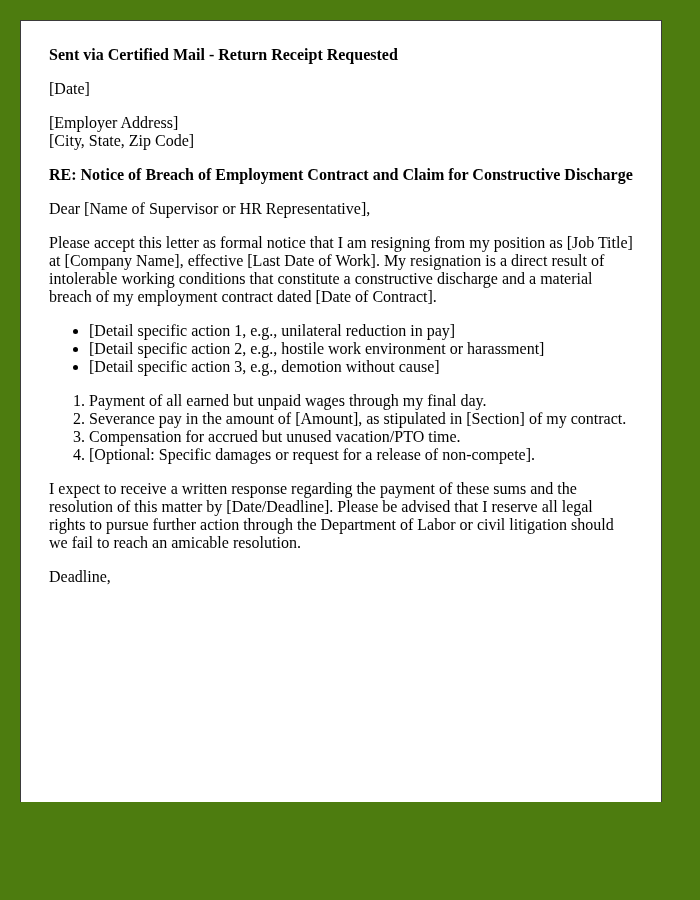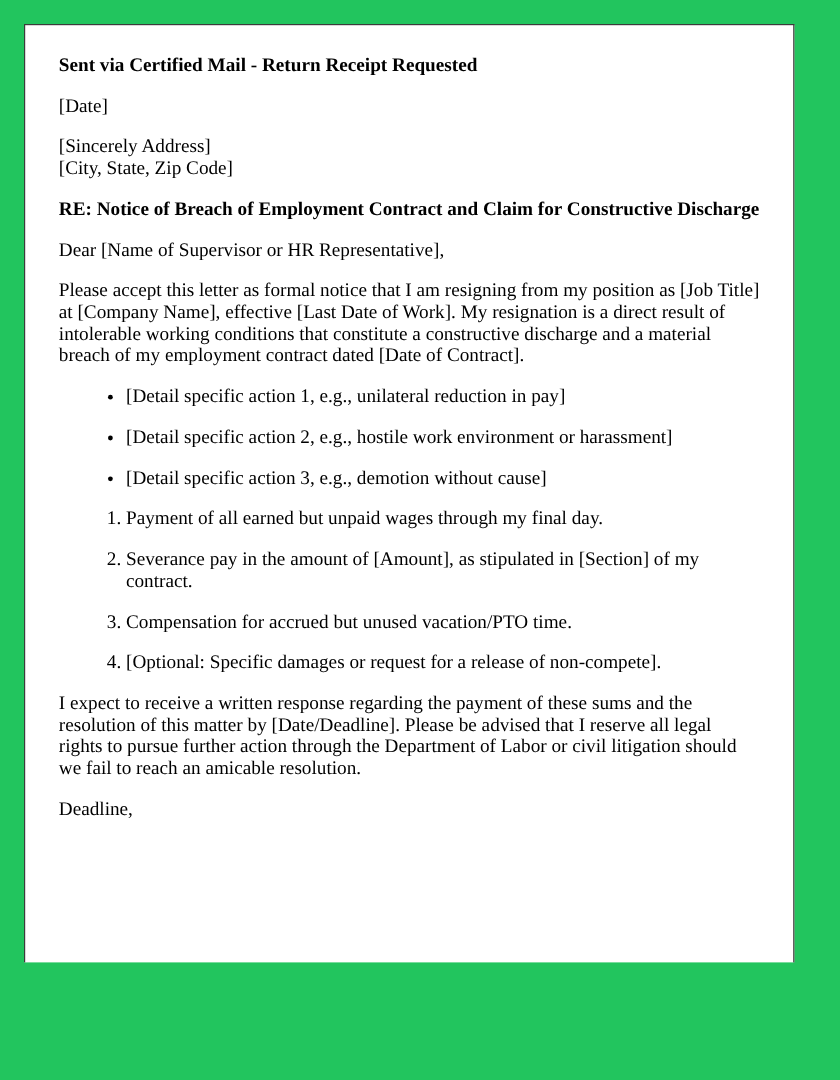--- a/index.html
+++ b/index.html
@@ -4,21 +4,21 @@
 <style>
   html, body {
     margin: 0;
     padding: 0;
     background: #ffffff;
   }
   .canvas {
     position: relative;
     width: 700px;
     height: 900px;
-    background: #22c55e;
+    background: #4d7c0f;
     overflow: hidden;
   }
   .doc {
     position: absolute;
     left: 20px;
     top: 20px;
     width: 642px;
     height: 782px;
     box-sizing: border-box;
     border: 1px solid #3b3b3b;
@@ -39,38 +39,38 @@
     font-weight: bold;
   }
   .ln {
     display: block;
   }
   .doc ul, .doc ol {
     margin: 16px 0;
     padding-left: 40px;
   }
   .doc li {
-    margin: 16px;
+    margin: 0;
     padding: 0;
   }
   .doc ul { list-style-type: disc; }
   .doc ol { list-style-type: decimal; }
 </style>
 </head>
 <body>
 
 <div class="canvas">
   <div class="doc">
 
     <p class="bold">Sent via Certified Mail - Return Receipt Requested</p>
 
     <p>[Date]</p>
 
     <p>
-      <span class="ln">[Sincerely Address]</span>
+      <span class="ln">[Employer Address]</span>
       <span class="ln">[City, State, Zip Code]</span>
     </p>
 
     <p class="bold">RE: Notice of Breach of Employment Contract and Claim for Constructive Discharge</p>
 
     <p>Dear [Name of Supervisor or HR Representative],</p>
 
     <p>Please accept this letter as formal notice that I am resigning from my position as [Job Title] at [Company Name], effective [Last Date of Work]. My resignation is a direct result of intolerable working conditions that constitute a constructive discharge and a material breach of my employment contract dated [Date of Contract].</p>
 
 

